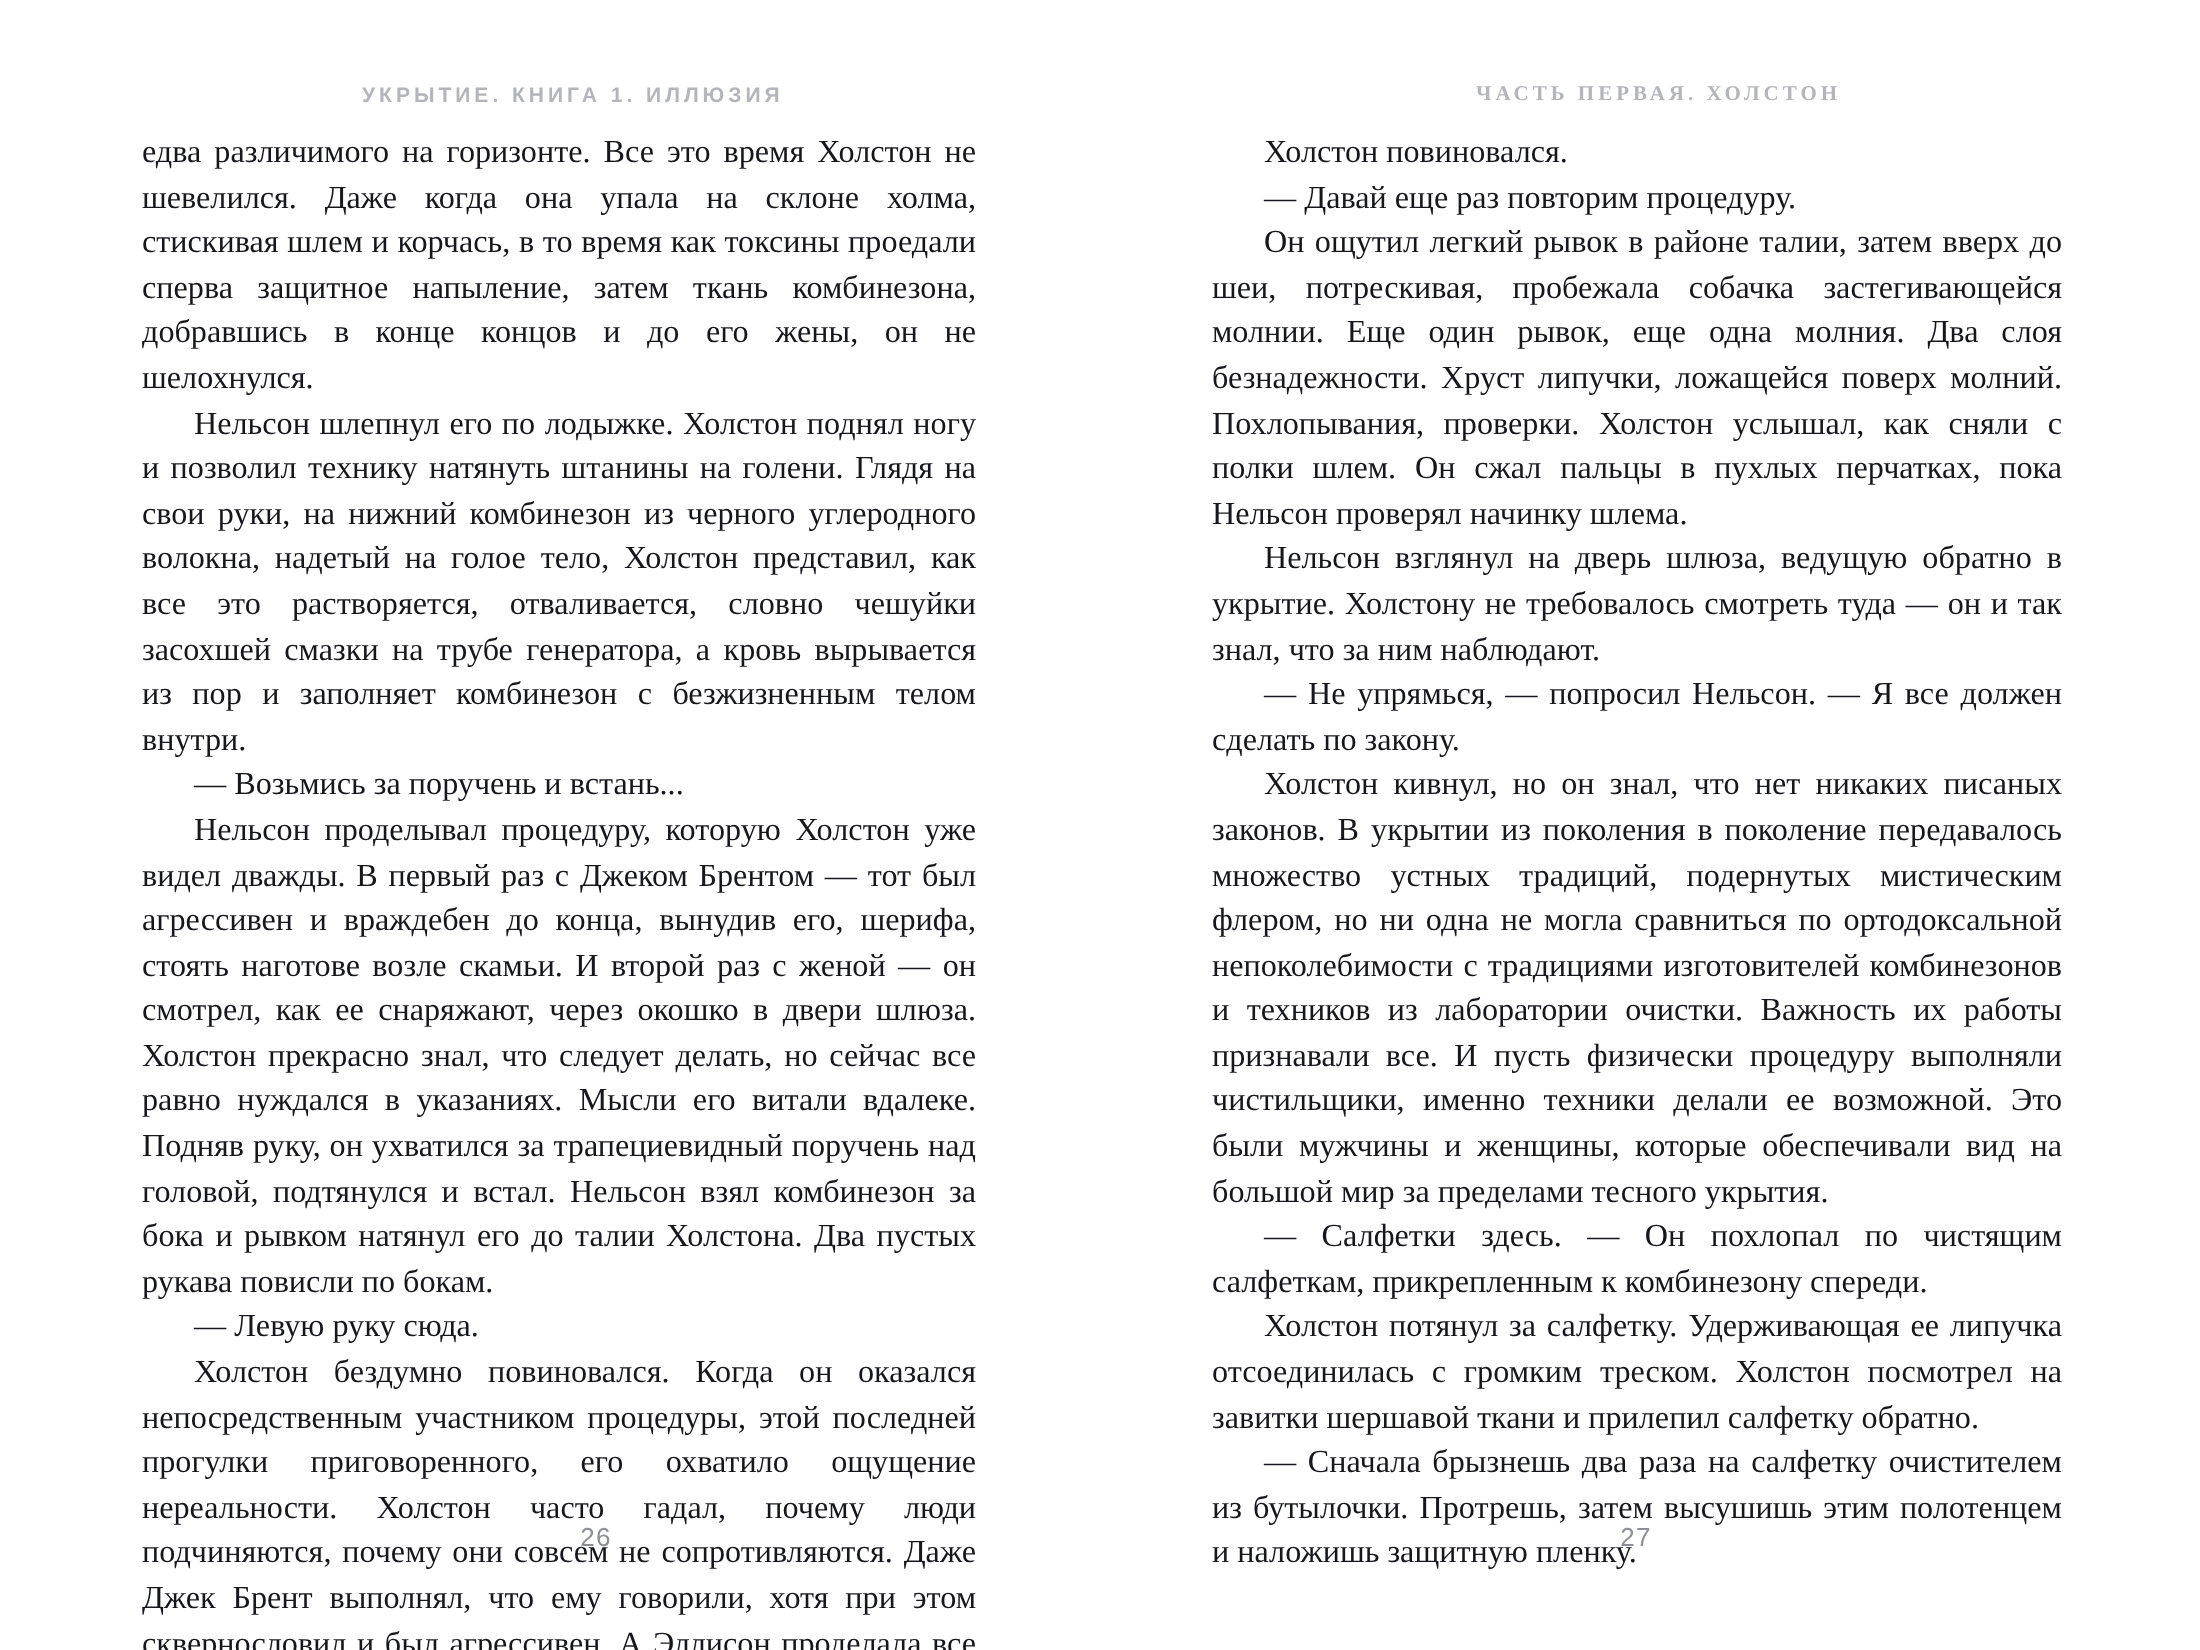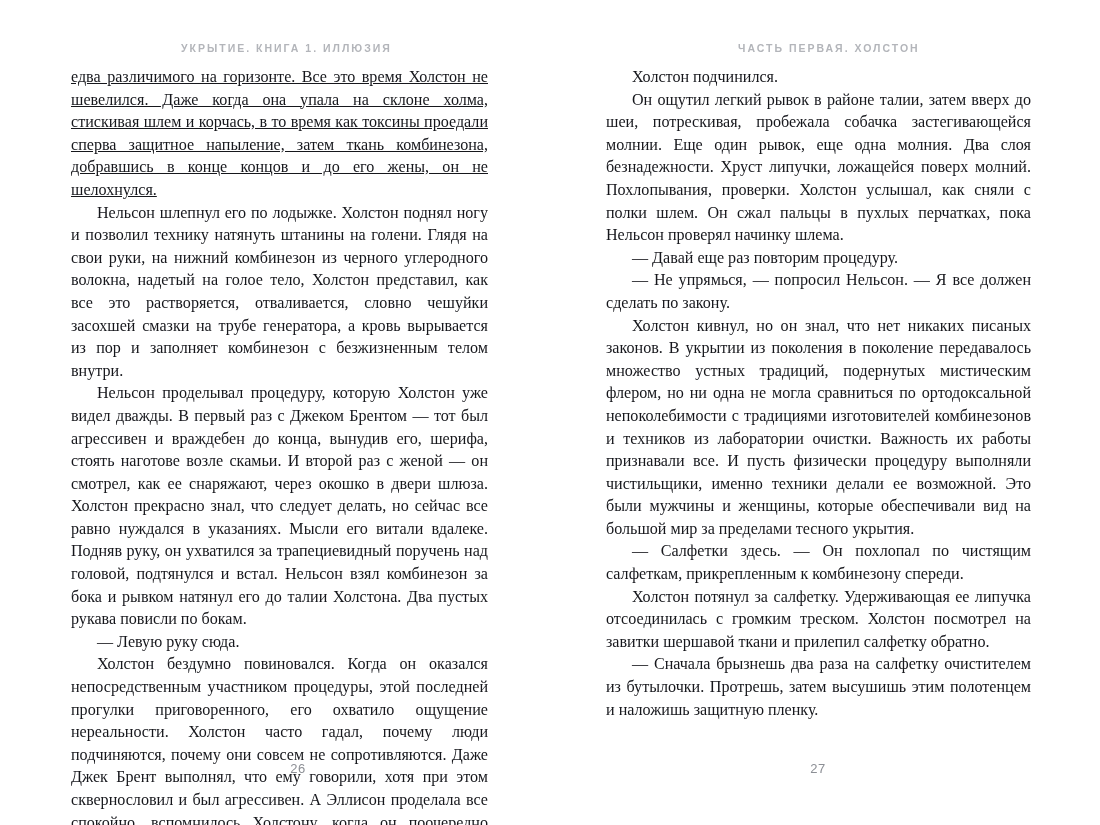--- a/index.html
+++ b/index.html
@@ -33,41 +33,41 @@
     line-height: 16px;
     font-family: "Liberation Sans", "DejaVu Sans", sans-serif;
     font-size: 10.5px;
     font-weight: 700;
     letter-spacing: 2.0px;
     color: #b3b5ba;
     text-transform: uppercase;
     white-space: nowrap;
   }
   .page-left  .running-head { left: 181px; }
-  .page-right .running-head { left: 188px; }
+  .page-right .running-head { left: 188px; font-family: Liberation Serif, serif; }
 
   .textblock {
     position: absolute;
     top: 66px;
     font-size: 16.1px;
     line-height: 22.6px;
     text-align: justify;
     text-justify: inter-word;
     hyphens: manual;
     -webkit-hyphens: manual;
     color: #16171c;
   }
   .page-left .textblock  { left: 71px;  width: 417px; }
   .page-right .textblock { left: 606px; left: 56px; width: 425px; }
 
   .textblock p {
     margin: 0;
     text-indent: 26px;
   }
-  .textblock p.noindent { text-indent: 0; text-decoration: underline; }
+  .textblock p.noindent { text-indent: 0; }
 
   .folio {
     position: absolute;
     top: 761px;
     width: 100%;
     text-align: center;
     font-family: "Liberation Sans", "DejaVu Sans", sans-serif;
     font-size: 13px;
     letter-spacing: 0.6px;
     color: #8c8f95;
@@ -78,33 +78,35 @@
 </head>
 <body>
 
 <div id="spread">
 
   <div class="page page-left">
     <div class="running-head">УКРЫТИЕ. КНИГА 1. ИЛЛЮЗИЯ</div>
     <div class="textblock">
         <p class="noindent">едва различимого на горизонте. Все это время Холстон не шевелился. Даже когда она упала на склоне холма, стискивая шлем и корчась, в то время как токсины проедали сперва защитное напыление, затем ткань комбинезона, добравшись в конце концов и до его жены, он не шелохнулся.</p>
         <p>Нельсон шлепнул его по лодыжке. Холстон поднял ногу и позволил технику натянуть штанины на голени. Глядя на свои руки, на нижний комбинезон из черного углеродного волокна, надетый на голое тело, Холстон представил, как все это растворяется, отваливается, словно чешуйки засохшей смазки на трубе генератора, а кровь вырывается из пор и заполняет комбинезон с безжизненным телом внутри.</p>
+        <p>— Возьмись за поручень и встань...</p>
         <p>Нельсон проделывал процедуру, которую Холстон уже видел дважды. В первый раз с Джеком Брентом — тот был агрессивен и враждебен до конца, вынудив его, шерифа, стоять наготове возле скамьи. И второй раз с женой — он смотрел, как ее снаряжают, через окошко в двери шлюза. Холстон прекрасно знал, что следует делать, но сейчас все равно нуждался в указаниях. Мысли его витали вдалеке. Подняв руку, он ухватился за трапециевидный поручень над головой, подтянулся и встал. Нельсон взял комбинезон за бока и рывком натянул его до талии Холстона. Два пустых рукава повисли по бокам.</p>
         <p>— Левую руку сюда.</p>
         <p>Холстон бездумно повиновался. Когда он оказался непосредственным участником процедуры, этой последней прогулки приговоренного, его охватило ощущение нереальности. Холстон часто гадал, почему люди подчиняются, почему они совсем не сопротивляются. Даже Джек Брент выполнял, что ему говорили, хотя при этом сквернословил и был агрессивен. А Эллисон проделала все спокойно, вспомнилось Холстону, когда он поочередно засовывал руки в рукава. Когда комбинезон оказался надет полностью, Холстон подумал, что люди, наверное, подчиняются, потому что не могут поверить в происходящее. Человек попросту не в состоянии воспринять, что его спокойно направляют на смерть, неизбежность которой он полностью осознает.</p>
       </div>
     <div class="folio">26</div>
   </div>
 
   <div class="page page-right">
     <div class="running-head">ЧАСТЬ ПЕРВАЯ. ХОЛСТОН</div>
     <div class="textblock">
-        <p>Холстон подчинился.</p>
+        <p>Холстон повиновался.</p>
+        <p>— Давай еще раз повторим процедуру.</p>
         <p>Он ощутил легкий рывок в районе талии, затем вверх до шеи, потрескивая, пробежала собачка застегивающейся молнии. Еще один рывок, еще одна молния. Два слоя безнадежности. Хруст липучки, ложащейся поверх молний. Похлопывания, проверки. Холстон услышал, как сняли с полки шлем. Он сжал пальцы в пухлых перчатках, пока Нельсон проверял начинку шлема.</p>
-        <p>— Давай еще раз повторим процедуру.</p>
+        <p>Нельсон взглянул на дверь шлюза, ведущую обратно в укрытие. Холстону не требовалось смотреть туда — он и так знал, что за ним наблюдают.</p>
         <p>— Не упрямься, — попросил Нельсон. — Я все должен сделать по закону.</p>
         <p>Холстон кивнул, но он знал, что нет никаких писаных законов. В укрытии из поколения в поколение передавалось множество устных традиций, подернутых мистическим флером, но ни одна не могла сравниться по ортодоксальной непоколебимости с традициями изготовителей комбинезонов и техников из лаборатории очистки. Важность их работы признавали все. И пусть физически процедуру выполняли чистильщики, именно техники делали ее возможной. Это были мужчины и женщины, которые обеспечивали вид на большой мир за пределами тесного укрытия.</p>
         <p>— Салфетки здесь. — Он похлопал по чистящим салфеткам, прикрепленным к комбинезону спереди.</p>
         <p>Холстон потянул за салфетку. Удерживающая ее липучка отсоединилась с громким треском. Холстон посмотрел на завитки шершавой ткани и прилепил салфетку обратно.</p>
         <p>— Сначала брызнешь два раза на салфетку очистителем из бутылочки. Протрешь, затем высушишь этим полотенцем и наложишь защитную пленку.</p>
       </div>
     <div class="folio">27</div>
   </div>
 
 </div>

